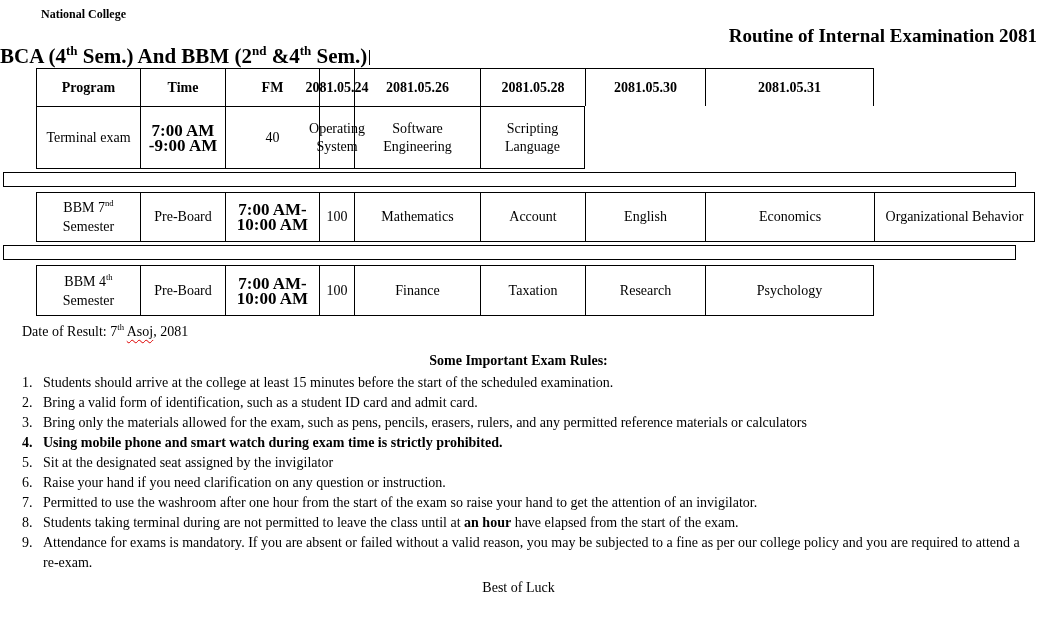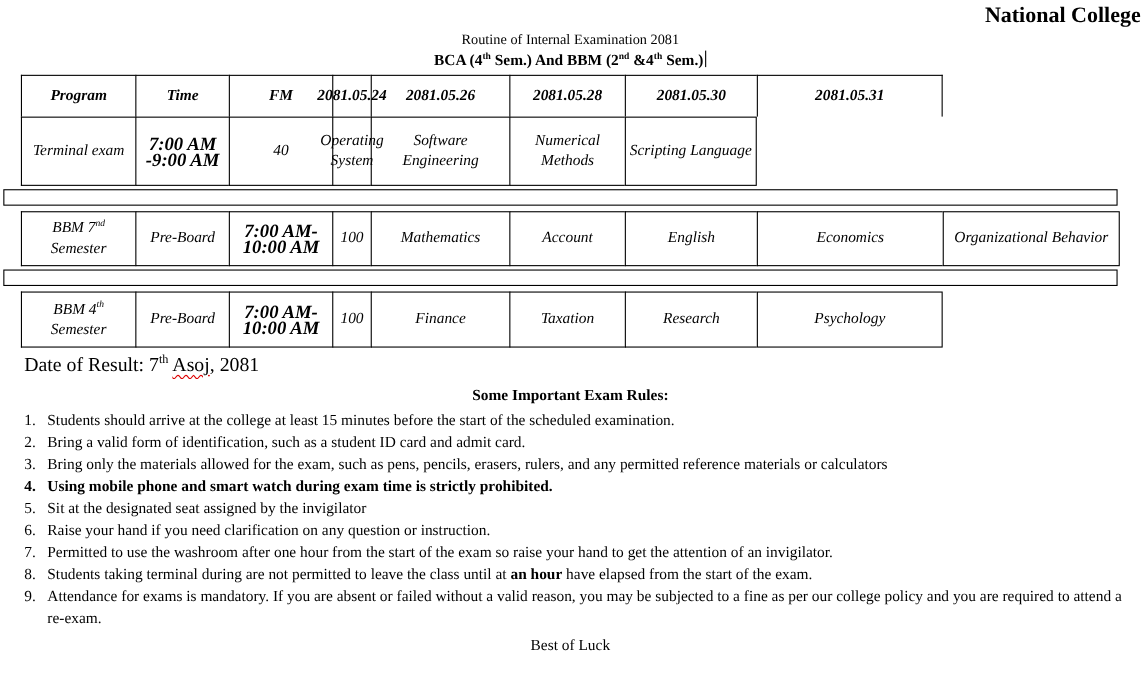--- a/index.html
+++ b/index.html
@@ -6,28 +6,28 @@
   body {
     width: 1037px; height: 621px;
     background: #ffffff;
     color: #000000;
     font-family: "Liberation Serif", "DejaVu Serif", serif;
     overflow: hidden;
   }
   .page { width: 1037px; height: 621px; position: relative; }
 
   
-  .college  { text-align: right; font-weight: bold; font-size: 20px; line-height: 23px; padding-top: 3px; padding-left: 41px; }
-  .subtitle { text-align: center; font-weight: normal; font-size: 13px; line-height: 20px; }
-  .course   { text-align: center; font-weight: bold; font-size: 14px; line-height: 20px; margin-bottom: 2px; }
+  .college  { text-align: left; font-weight: bold; font-size: 12px; line-height: 23px; padding-top: 3px; padding-left: 41px; }
+  .subtitle { text-align: right; font-weight: bold; font-size: 19px; line-height: 20px; }
+  .course   { font-weight: bold; font-size: 21px; line-height: 20px; margin-bottom: 2px; }
   sup { font-size: 0.62em; vertical-align: super; line-height: 0; }
   .caret { display: inline-block; width: 1px; height: 15px; background: #000; vertical-align: -2px; margin-left: 2px; }
 
   
-  .tbl { margin-left: 19px; width: 878px; font-style: italic; }
+  .tbl { margin-left: 36px; width: 878px; }
   .trow {
     display: grid;
     grid-template-columns: 104px 85px 94px 35px 126px 105px 120px 169px 161px;
   }
   .cell {
     box-sizing: border-box;
     border-left: 1px solid #000;
     border-top: 1px solid #000;
     display: flex; align-items: center; justify-content: center;
     text-align: center;
@@ -43,21 +43,21 @@
   .cell.time { font-weight: bold; font-size: 17px; line-height: 15px; text-align: center; }
   .cell.program { line-height: 19px; }
   .spacer {
     box-sizing: border-box;
     margin-left: 3px; width: 1013px; height: 15px;
     border: 1px solid #000;
     margin-top: 3px; margin-bottom: 5px;
   }
 
   
-  .date-line { padding-left: 22px; font-size: 18px; line-height: 19px; margin-top: 6px; }
+  .date-line { padding-left: 22px; font-size: 14px; line-height: 19px; margin-top: 6px; }
   .misspelled {
     text-decoration: underline;
     text-decoration-style: wavy;
     text-decoration-color: #dd0000;
     text-decoration-thickness: 1px;
     text-underline-offset: 3px;
   }
   .rules-title { text-align: center; font-weight: bold; font-size: 14px; line-height: 18px; margin-top: 11px; margin-bottom: 3px; }
   .rules { padding-left: 22px; padding-right: 8px; font-size: 14px; }
   .rule { display: flex; line-height: 20px; }
@@ -86,21 +86,20 @@
       <div class="cell">2081.05.28</div>
       <div class="cell">2081.05.30</div>
       <div class="cell">2081.05.31</div>
     </div>
     <div class="trow rh1 bottom">
       <div class="cell">Terminal exam</div>
       <div class="cell time">7:00 AM -9:00 AM</div>
       <div class="cell">40</div>
       <div class="cell">Operating System</div>
       <div class="cell">Software Engineering</div>
-      <div class="cell">Numerical Methods</div>
       <div class="cell">Scripting Language</div>
     </div>
   </div>
 
   <div class="spacer"></div>
 
   <div class="tbl">
     <div class="trow rh2 bottom">
       <div class="cell program">
           <span><span>BBM 7</span><sup>nd</sup><span> Semester</span></span>

